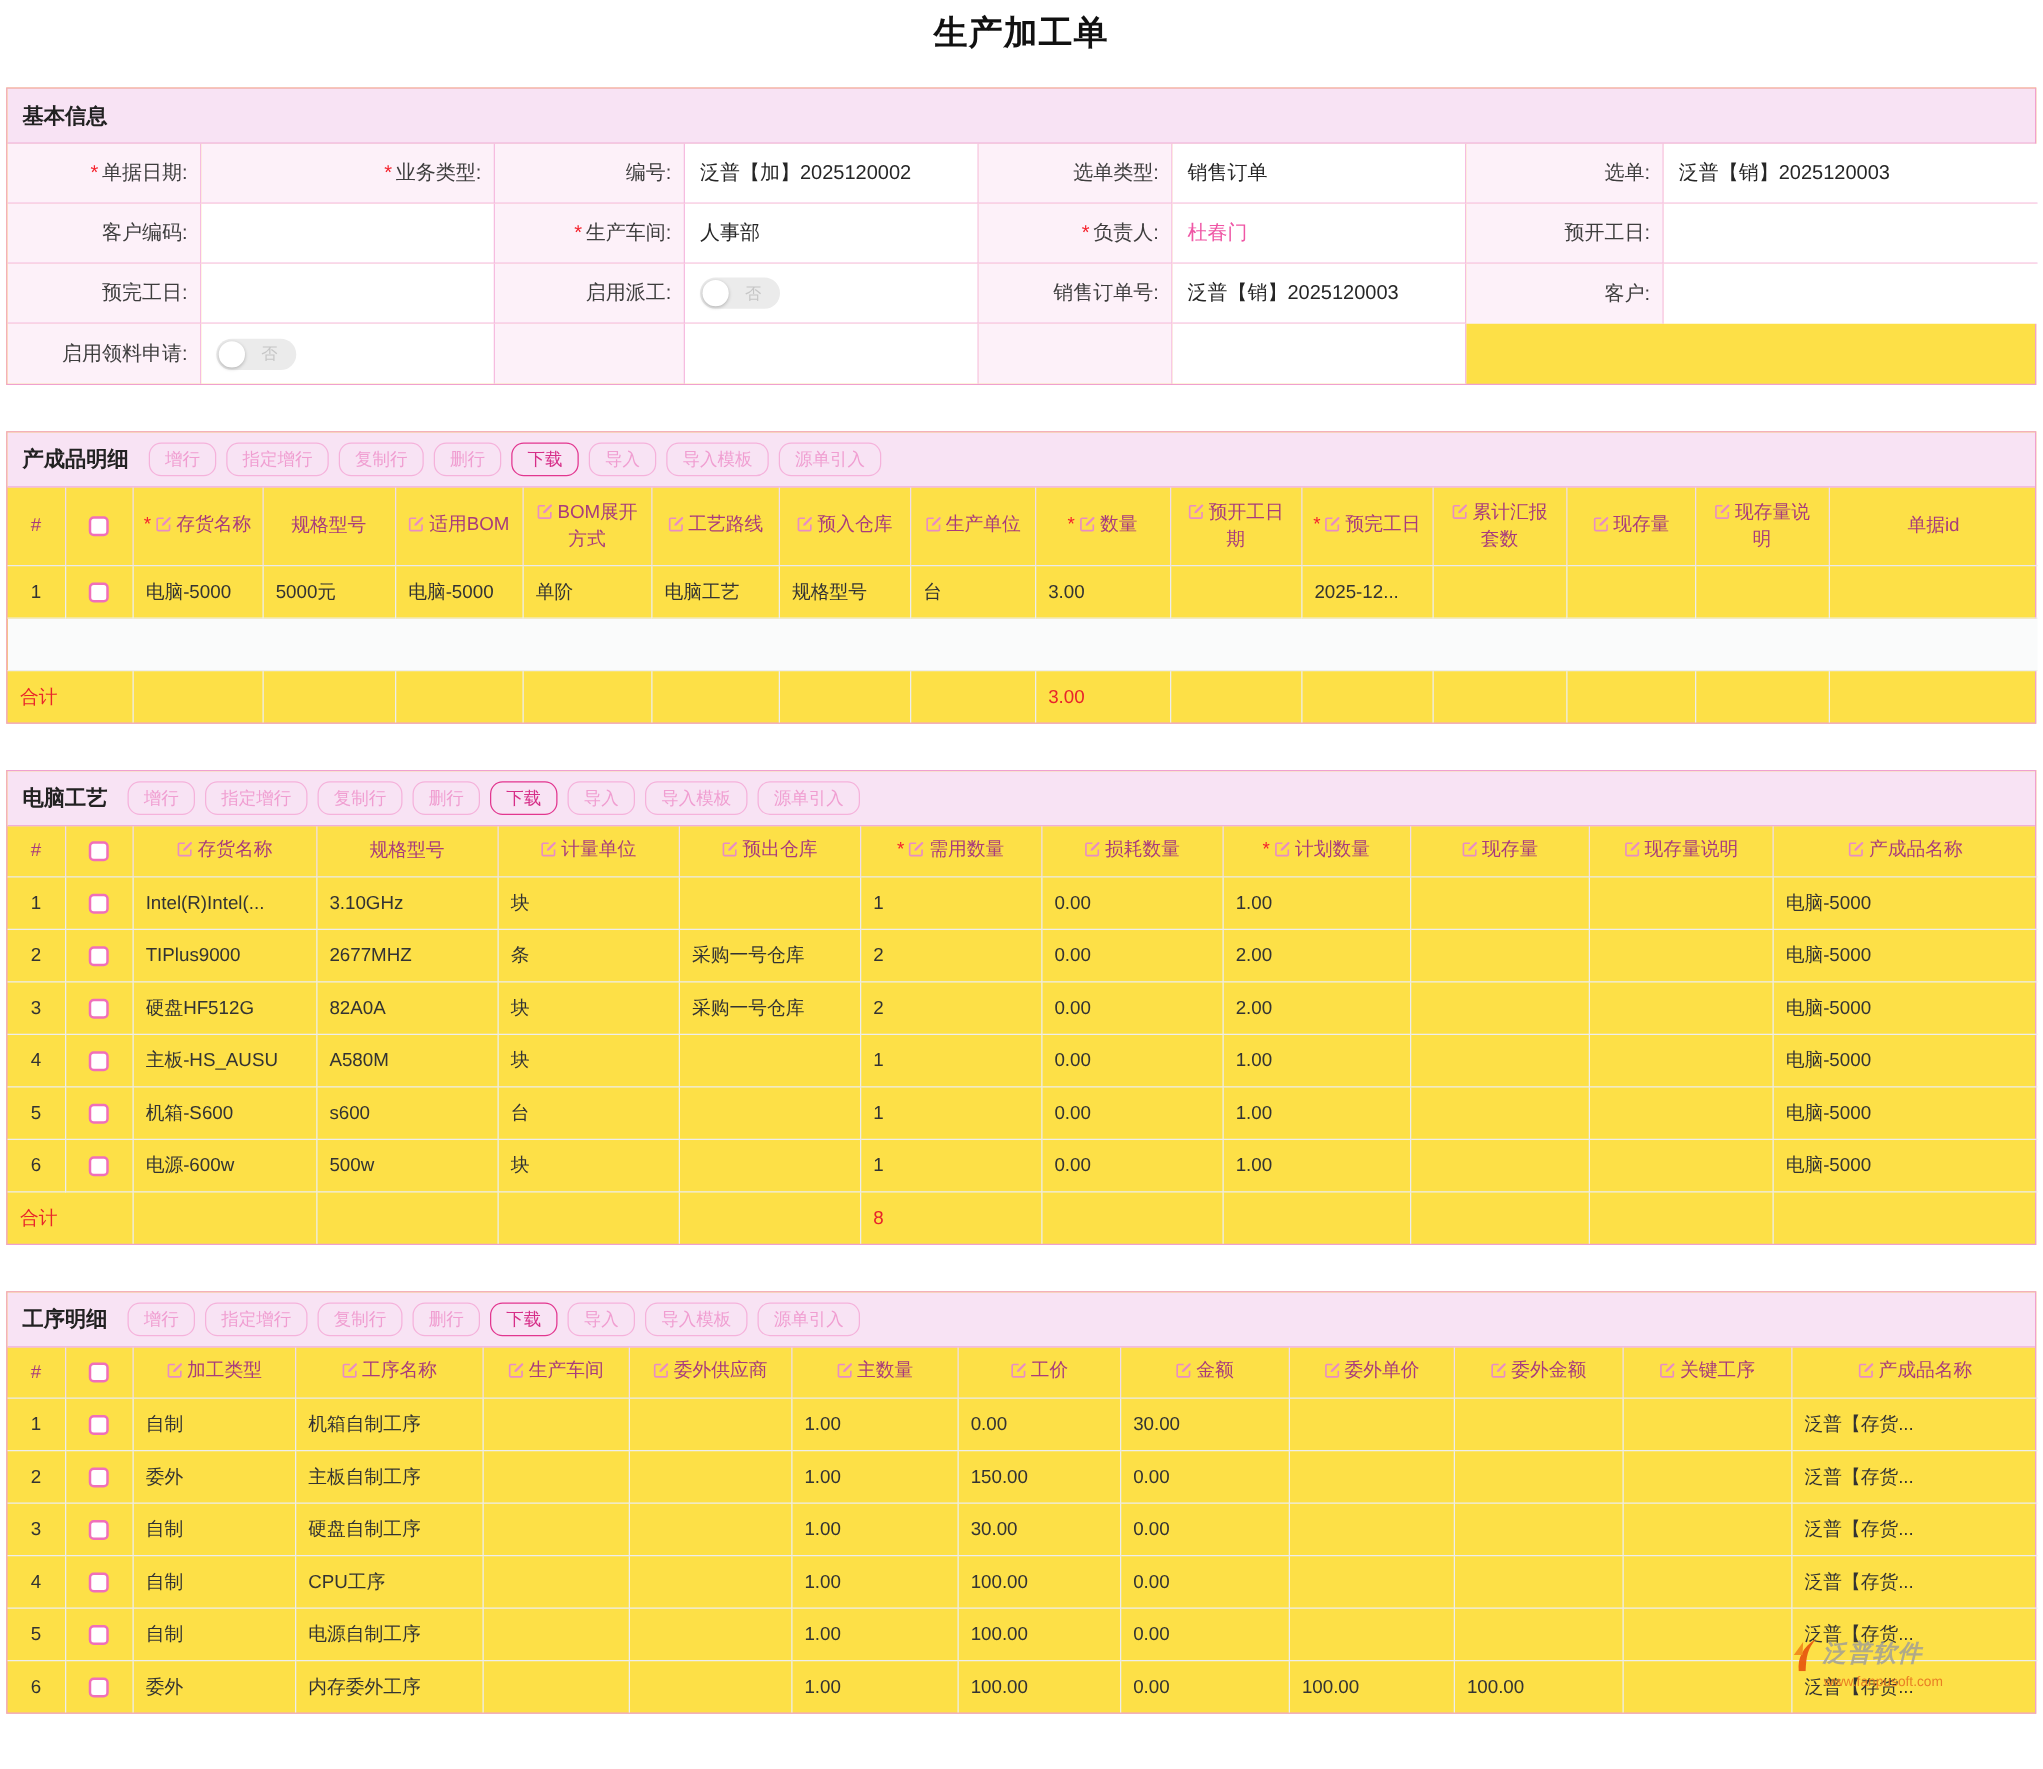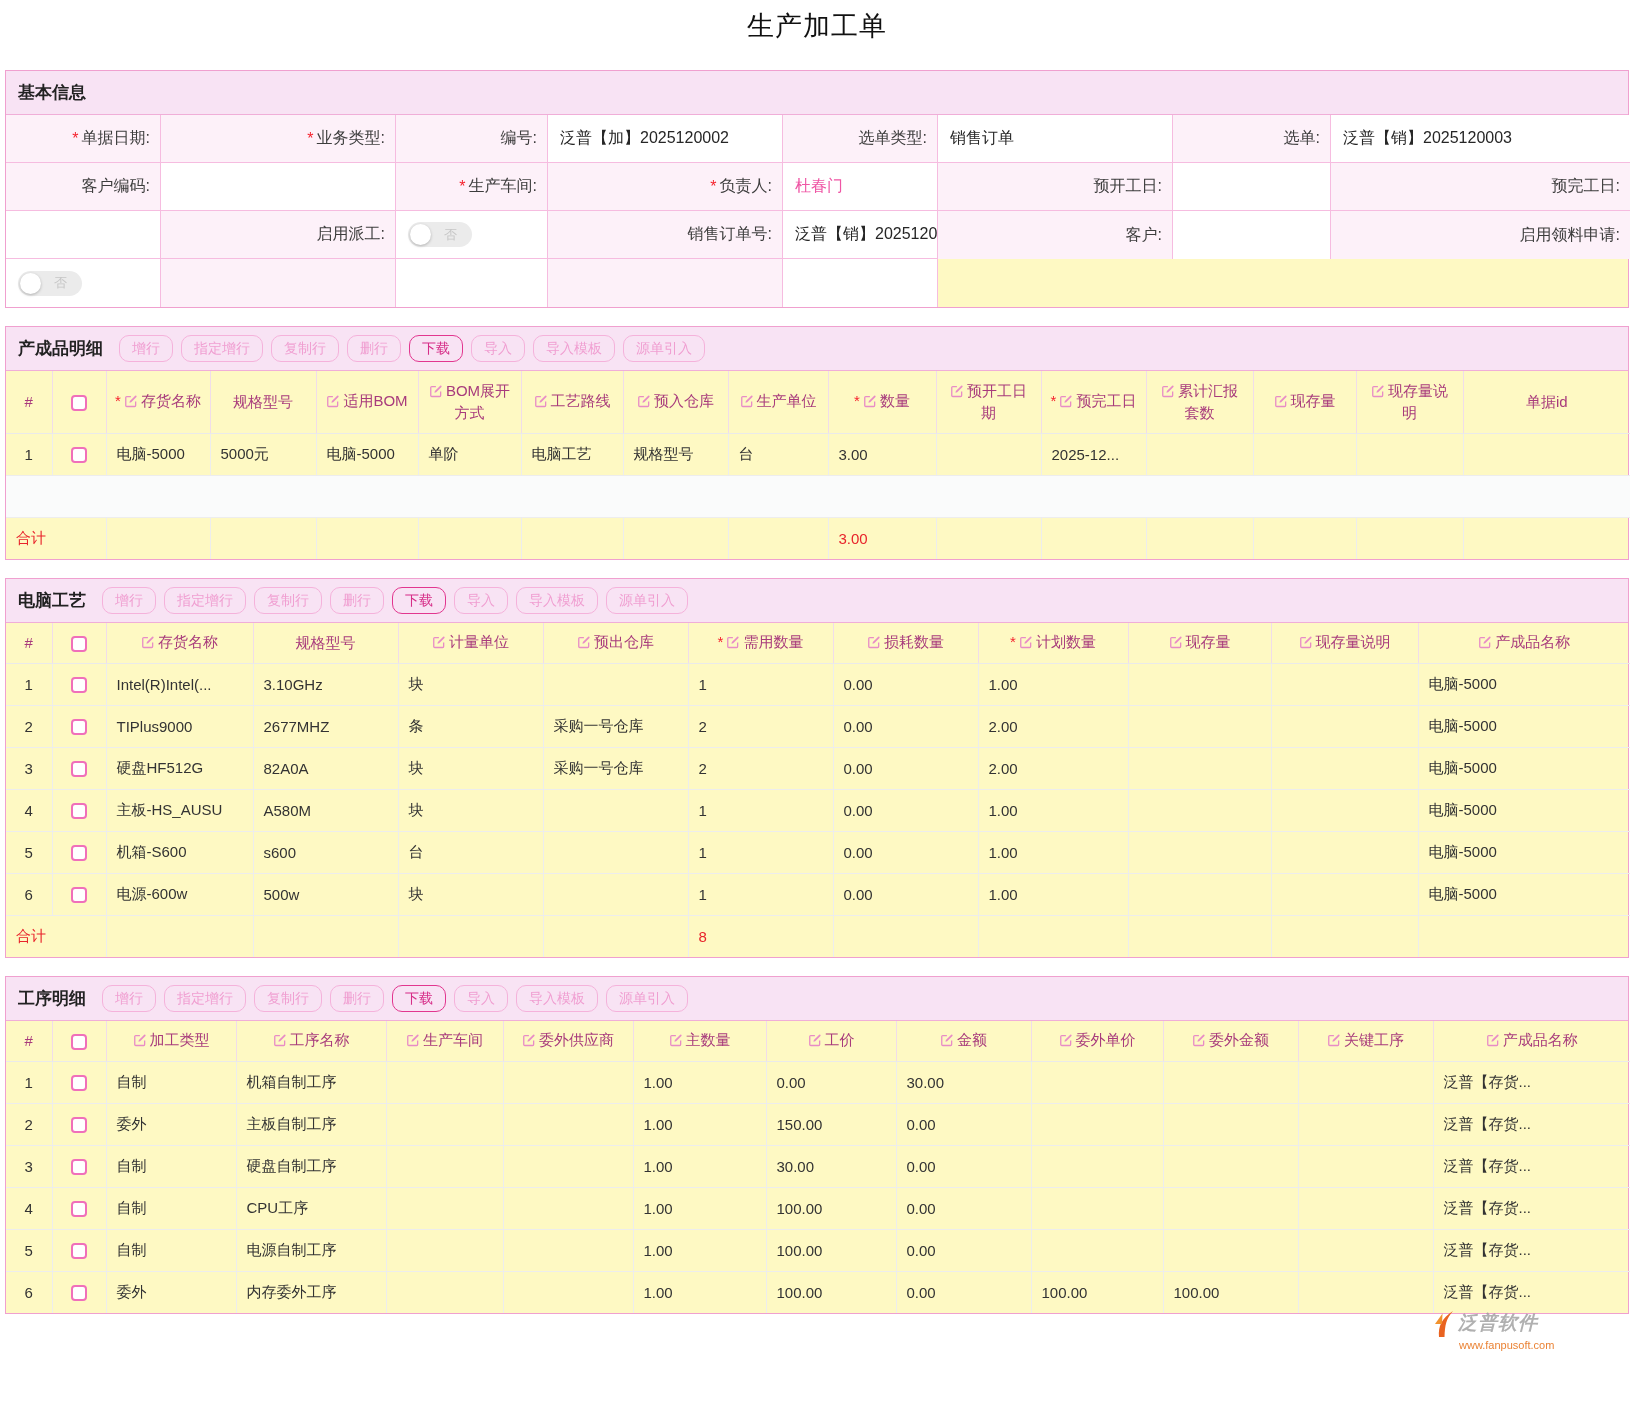--- a/index.html
+++ b/index.html
@@ -3,24 +3,24 @@
 <meta charset="utf-8">
 <style>
   * { box-sizing: border-box; margin: 0; padding: 0; }
   body {
     width: 1634px; height: 1415px; margin: 0; position: relative;
     background: #fff; overflow: hidden;
     font-family: "Liberation Sans", "DejaVu Sans", sans-serif;
     color: #333;
   }
   h1.page-title {
-    text-align: center; font-size: 27px; font-weight: normal; color: #111;
+    text-align: center; font-size: 27px; font-weight: bold; color: #111;
     padding: 8px 0 0 0; margin-bottom: 26px; letter-spacing: 1px;
   }
-  .panel { margin: 0 5px 18px 5px; border: 1px solid #f0a0cf; background: #fef9c3; }
+  .panel { margin: 0 5px 37px 5px; border: 1px solid #f0a0cf; background: #fde047; }
   .panel-head {
     height: 44px; background: #f8e3f4; border-bottom: 1px solid #f0aed8;
     display: flex; align-items: center; padding: 0 12px;
   }
   .sec-title { font-weight: bold; font-size: 17px; color: #222; margin-right: 8px; white-space: nowrap; }
   .btns { display: flex; align-items: center; }
   .btn {
     border: 1px solid #f5b2db; color: #f09ed1; background: transparent;
     border-radius: 10px; padding: 4px 12px; font-size: 14px; margin-left: 8px;
     cursor: pointer; white-space: nowrap; line-height: 1.2;
@@ -96,20 +96,21 @@
       </div>
       <div class="bi-cell bi-value">泛普【销】2025120003</div>
       <div class="bi-cell bi-label">
         <span>客户编码:</span>
       </div>
       <div class="bi-cell bi-value"></div>
       <div class="bi-cell bi-label">
         <span class="req">*</span>
         <span>生产车间:</span>
       </div>
+      <div class="bi-cell bi-value">人事部</div>
       <div class="bi-cell bi-label">
         <span class="req">*</span>
         <span>负责人:</span>
       </div>
       <div class="bi-cell bi-value">
         <a class="link">杜春门</a>
       </div>
       <div class="bi-cell bi-label">
         <span>预开工日:</span>
       </div>

